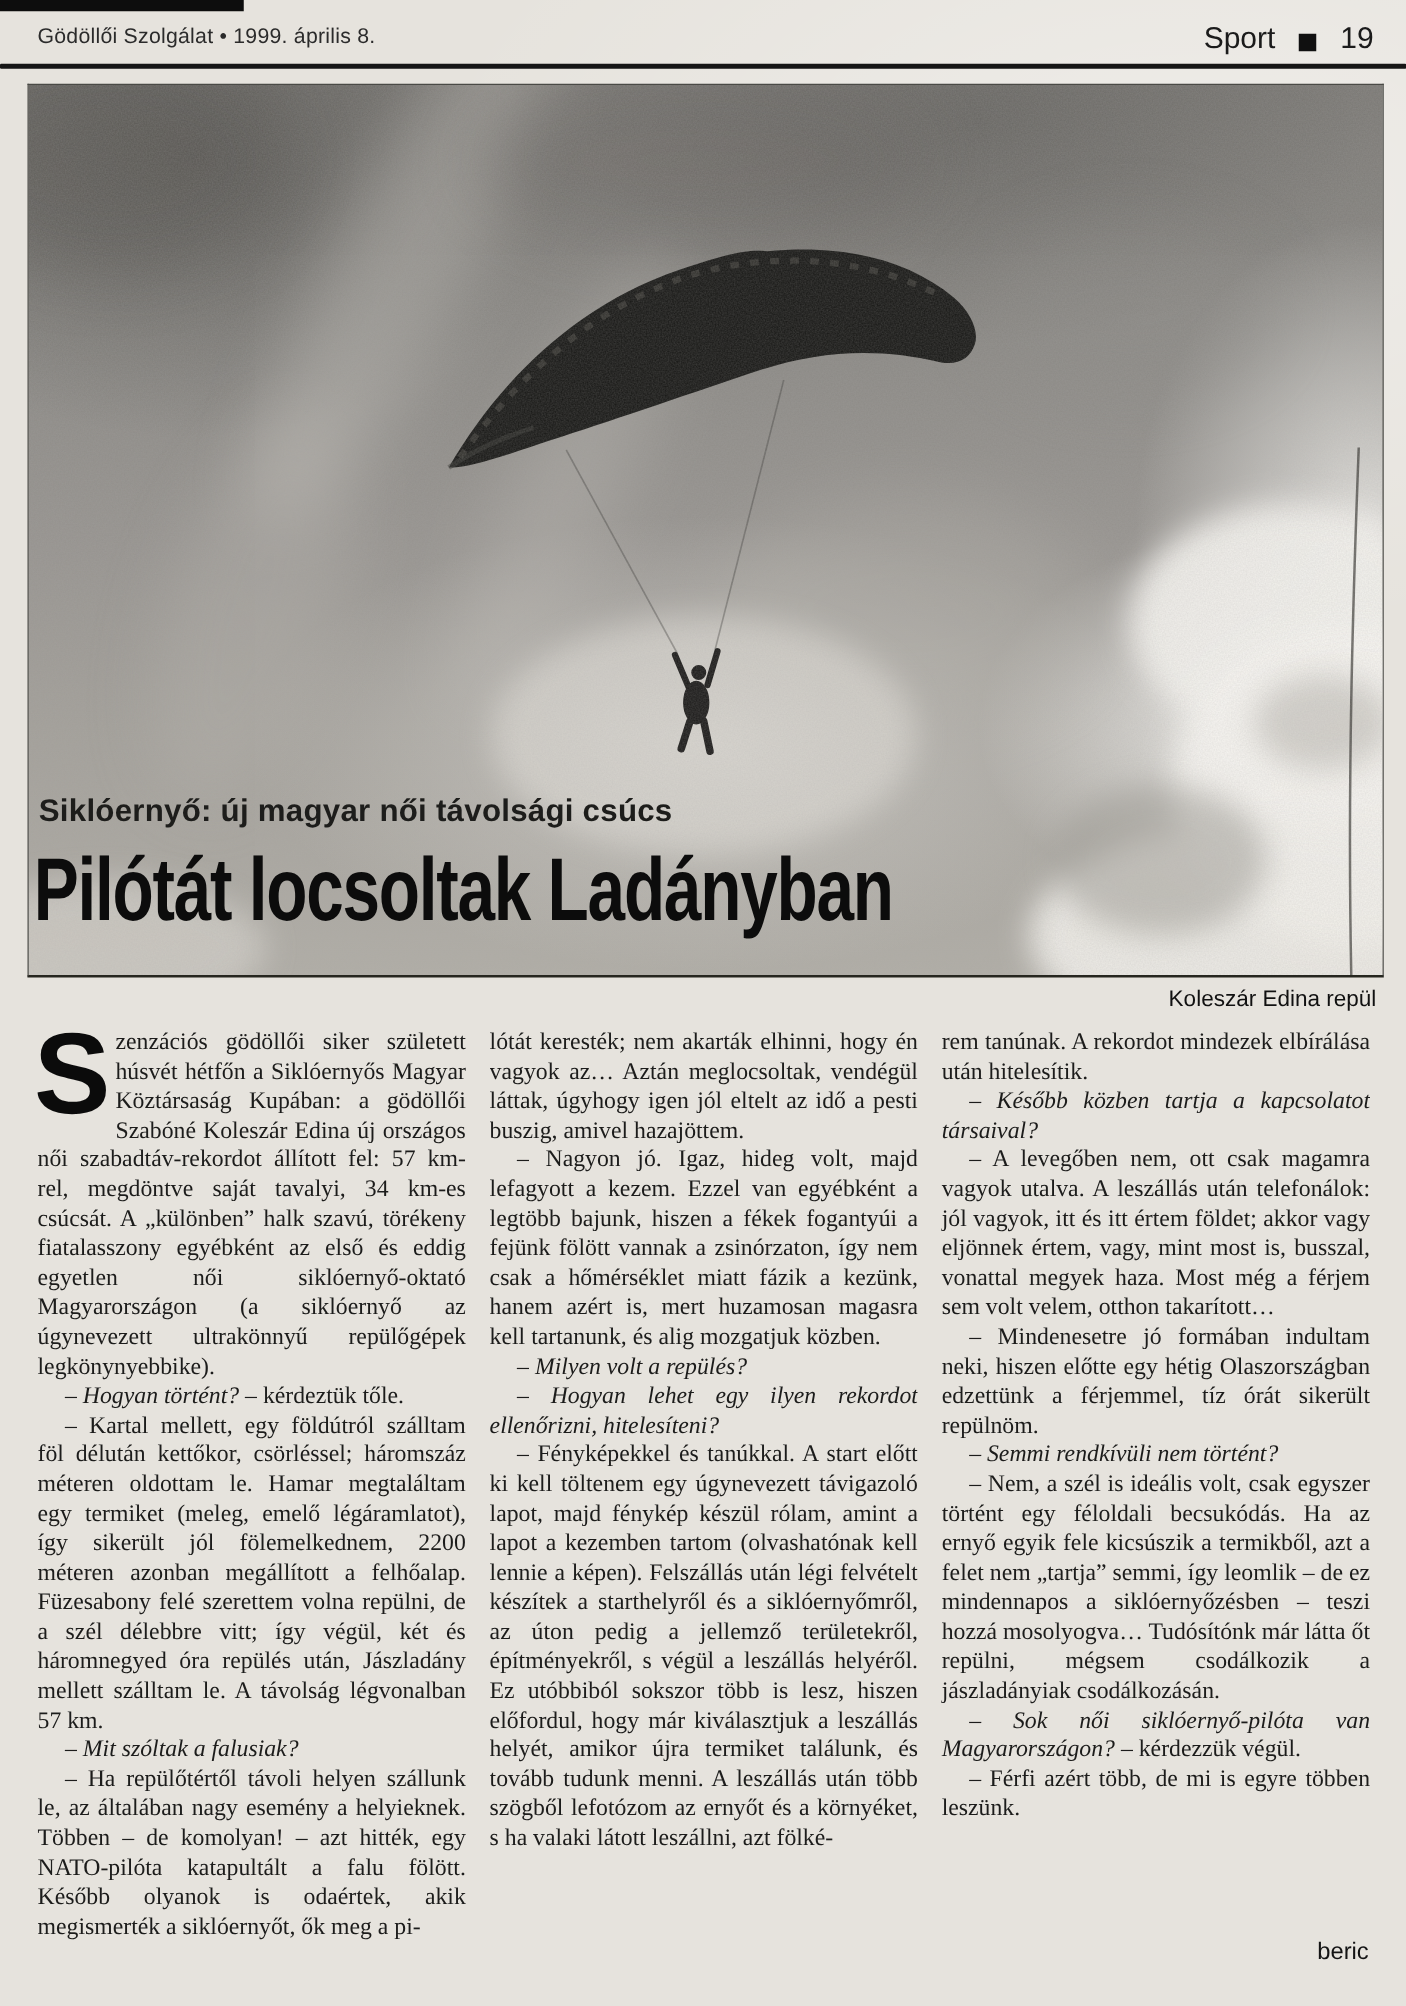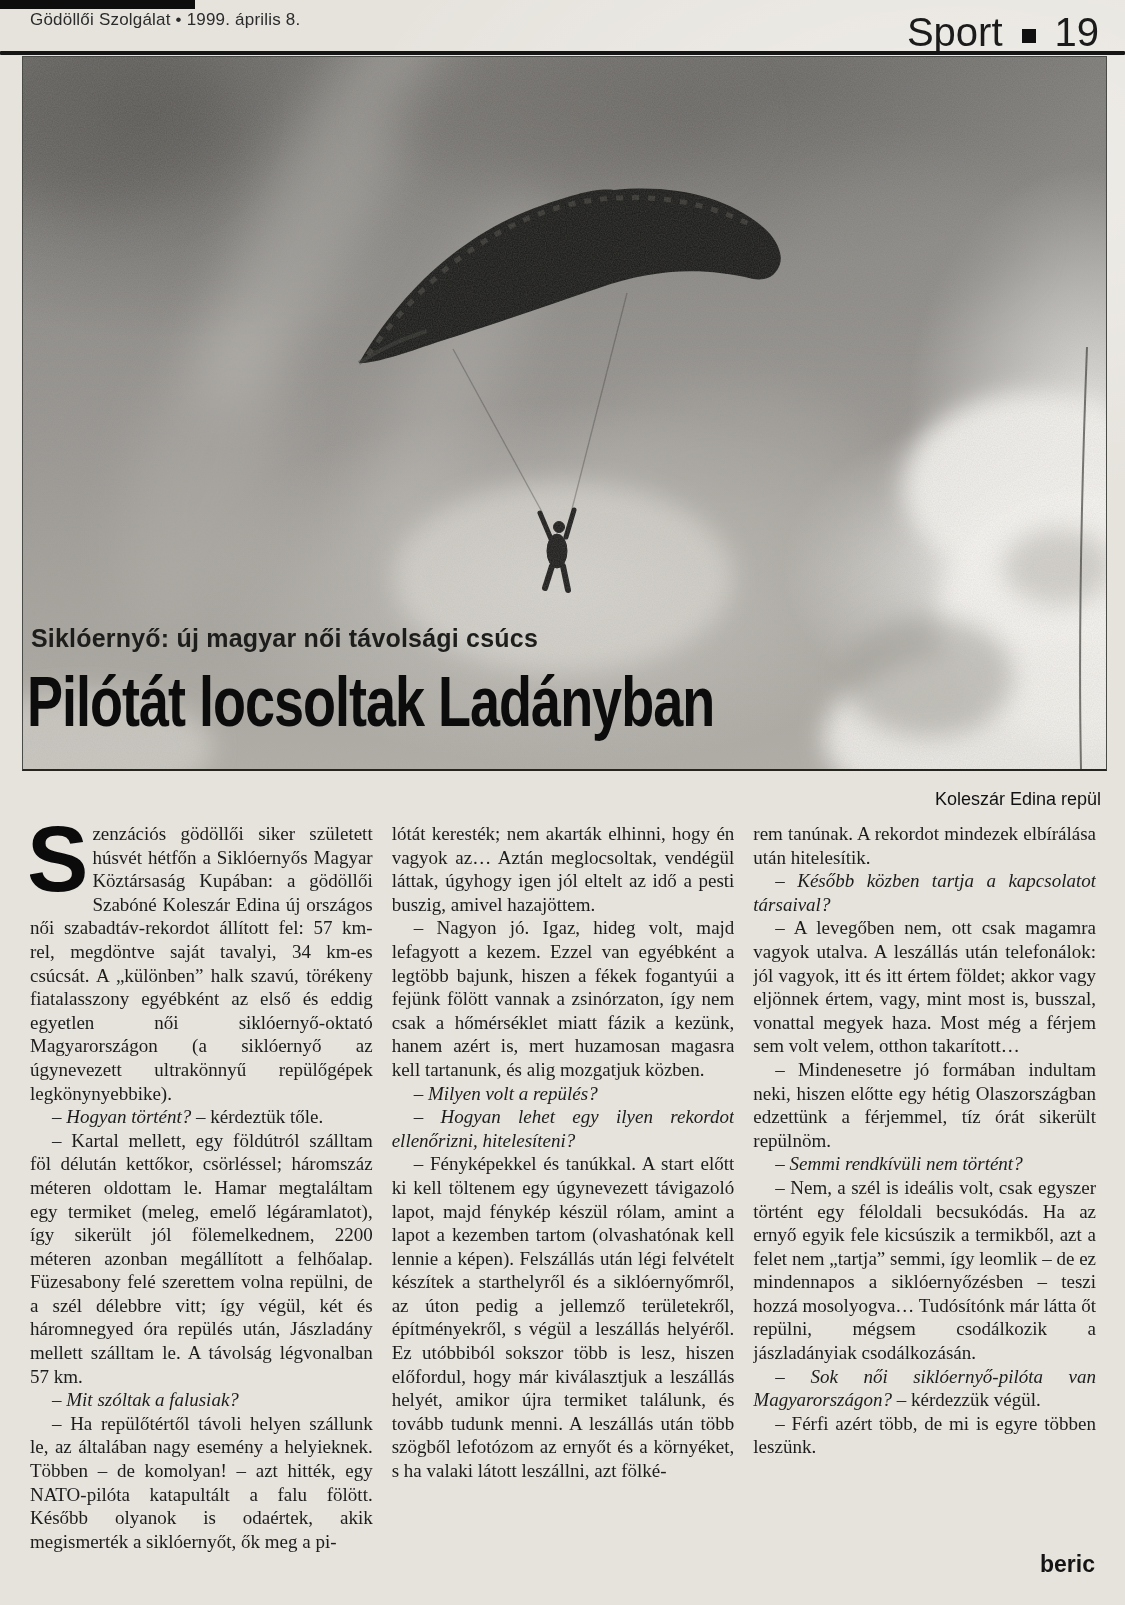--- a/index.html
+++ b/index.html
@@ -13,28 +13,28 @@
     position:relative;width:1125px;height:1605px;margin:0 auto;
     background:
       radial-gradient(ellipse 900px 500px at 85% 10%, rgba(255,255,255,.35), rgba(255,255,255,0) 70%),
       var(--paper);
     overflow:hidden;
     font-family:"Liberation Serif", serif;
     color:var(--ink);
   }
   .scan-artifact{position:absolute;left:0;top:0;width:195px;height:9px;background:#0d0d0d;}
   
-  .masthead{position:absolute;left:30px;right:26px;top:10px;height:42px;display:flex;justify-content:space-between;align-items:flex-start;}
+  .masthead{position:absolute;left:30px;right:26px;top:10px;height:42px;display:flex;justify-content:space-between;align-items:center;}
   .mast-left{font-family:"Liberation Sans",sans-serif;font-size:17px;color:#2b2b2b;letter-spacing:.2px;padding-bottom:4px;}
-  .mast-right{display:flex;align-items:center;gap:19px;font-family:"Liberation Sans",sans-serif;font-size:40px;color:#1b1b1b;}
+  .mast-right{display:flex;align-items:center;gap:19px;font-family:"Liberation Sans",sans-serif;font-size:24px;color:#1b1b1b;}
   .sq{width:14px;height:14px;background:#101010;display:inline-block;margin-top:6px;}
   .rule{position:absolute;left:0;right:0;top:51px;height:4px;background:var(--rule);border-radius:1px;}
   
   .photo{
-    position:absolute;left:22px;top:56px;width:1083px;height:712px;margin:0;
+    position:absolute;left:22px;top:67px;width:1083px;height:712px;margin:0;
     border:1px solid #4a4a46;border-bottom:2px solid #26261f;
     background:
       radial-gradient(ellipse 330px 220px at 92% 72%, rgba(250,249,246,.95), rgba(250,249,246,0) 72%),
       radial-gradient(ellipse 250px 330px at 99% 50%, rgba(246,245,241,.8), rgba(246,245,241,0) 75%),
       radial-gradient(ellipse 520px 260px at 50% 74%, rgba(226,224,219,.55), rgba(226,224,219,0) 70%),
       radial-gradient(ellipse 420px 300px at 12% 8%, rgba(70,69,66,.5), rgba(70,69,66,0) 75%),
       radial-gradient(ellipse 420px 240px at 70% 4%, rgba(82,81,78,.45), rgba(82,81,78,0) 75%),
       linear-gradient(180deg,#7b7975 0%,#8a8884 28%,#979490 52%,#a3a09a 72%,#b0ada6 100%);
     overflow:hidden;
   }
@@ -67,21 +67,21 @@
   .para.drop,.para.cont{text-indent:0;}
   .para em{font-style:italic;}
   .dropcap{
     float:left;
     font-family:"Liberation Sans",sans-serif;font-weight:bold;
     font-size:92px;line-height:.74;color:#0b0b0b;
     margin:3px 7px 0 -3px;letter-spacing:-3px;
   }
   .byline{
     position:absolute;right:30px;top:1551px;
-    font-family:"Liberation Sans",sans-serif;font-weight:bold;font-size:23px;color:#141414;
+    font-family:"Liberation Sans",sans-serif;font-weight:normal;font-size:19px;color:#141414;
   }
 </style>
 </head>
 <body>
 
 <div class="page">
 
   <div class="scan-artifact"></div>
 
   <header class="masthead">

